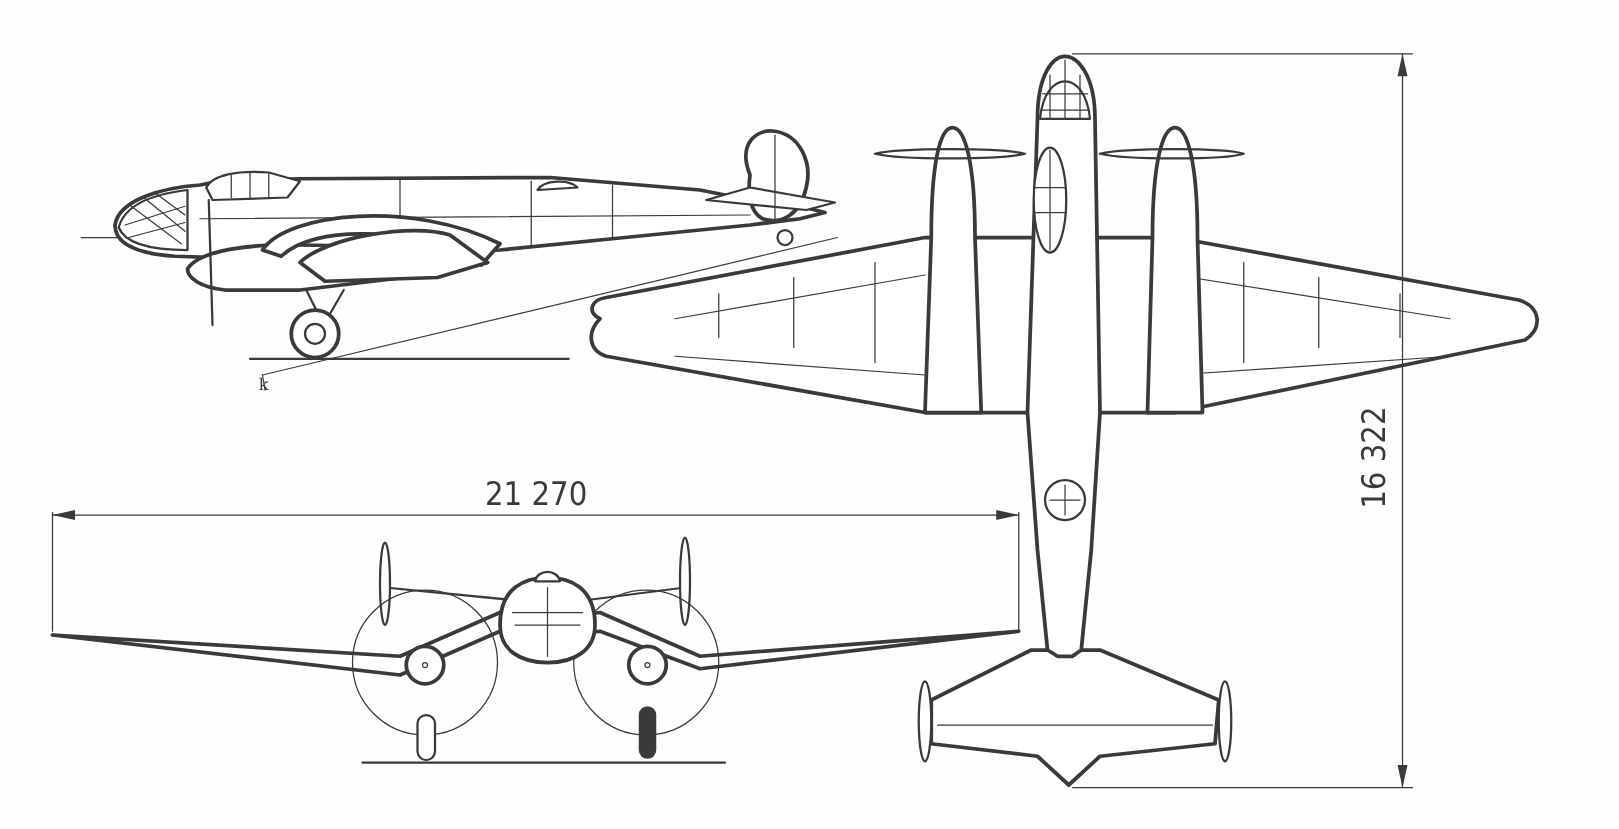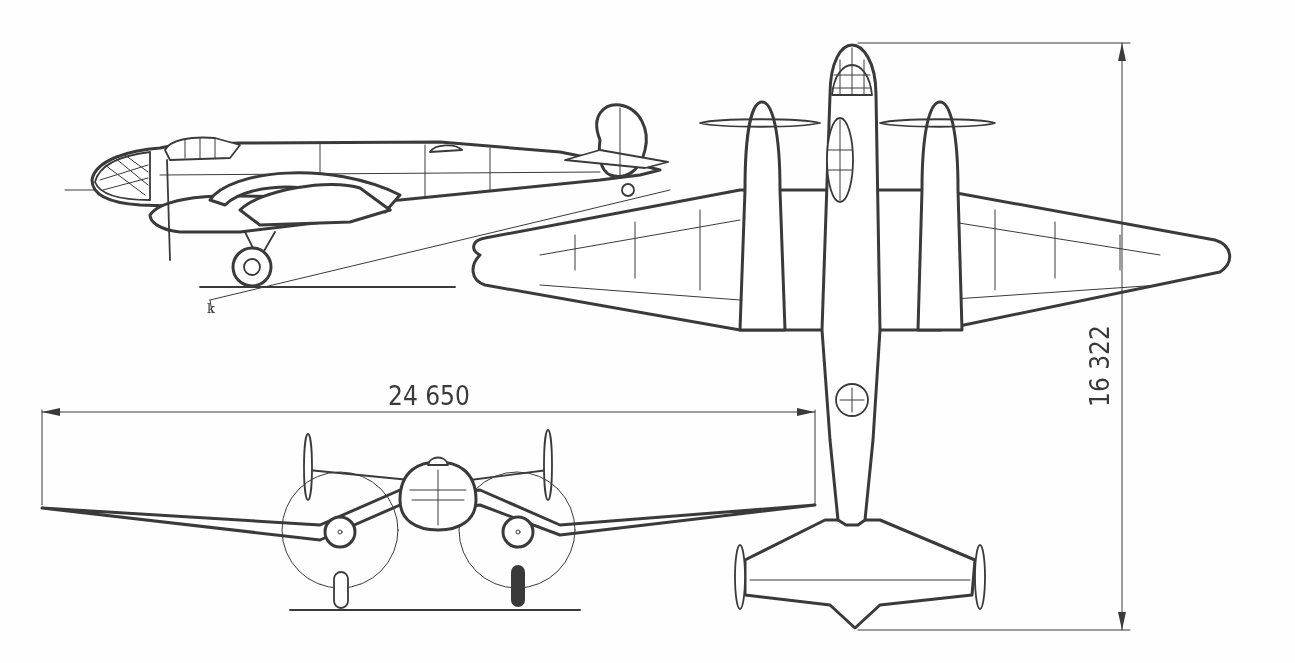--- a/index.html
+++ b/index.html
@@ -142,15 +142,15 @@
   </g>
   <g>
     <line class="ln thin" x1="858" y1="43" x2="1130" y2="43"></line>
     <line class="ln thin" x1="858" y1="630" x2="1130" y2="630"></line>
     <line class="ln thin" x1="1122" y1="43" x2="1122" y2="630"></line>
     <path d="M1122,43 L1118,61 L1126,61 Z" fill="#3a3a3a"></path>
     <path d="M1122,630 L1118,612 L1126,612 Z" fill="#3a3a3a"></path>
   </g>
 </svg>
 
-<div id="span-label" class="dim-label">24 650</div>
+<div id="span-label" class="dim-label">21 270</div>
 <div id="length-label" class="dim-label">16 322</div>
 <div id="ground-marker">k</div>
 
 </body></html>

